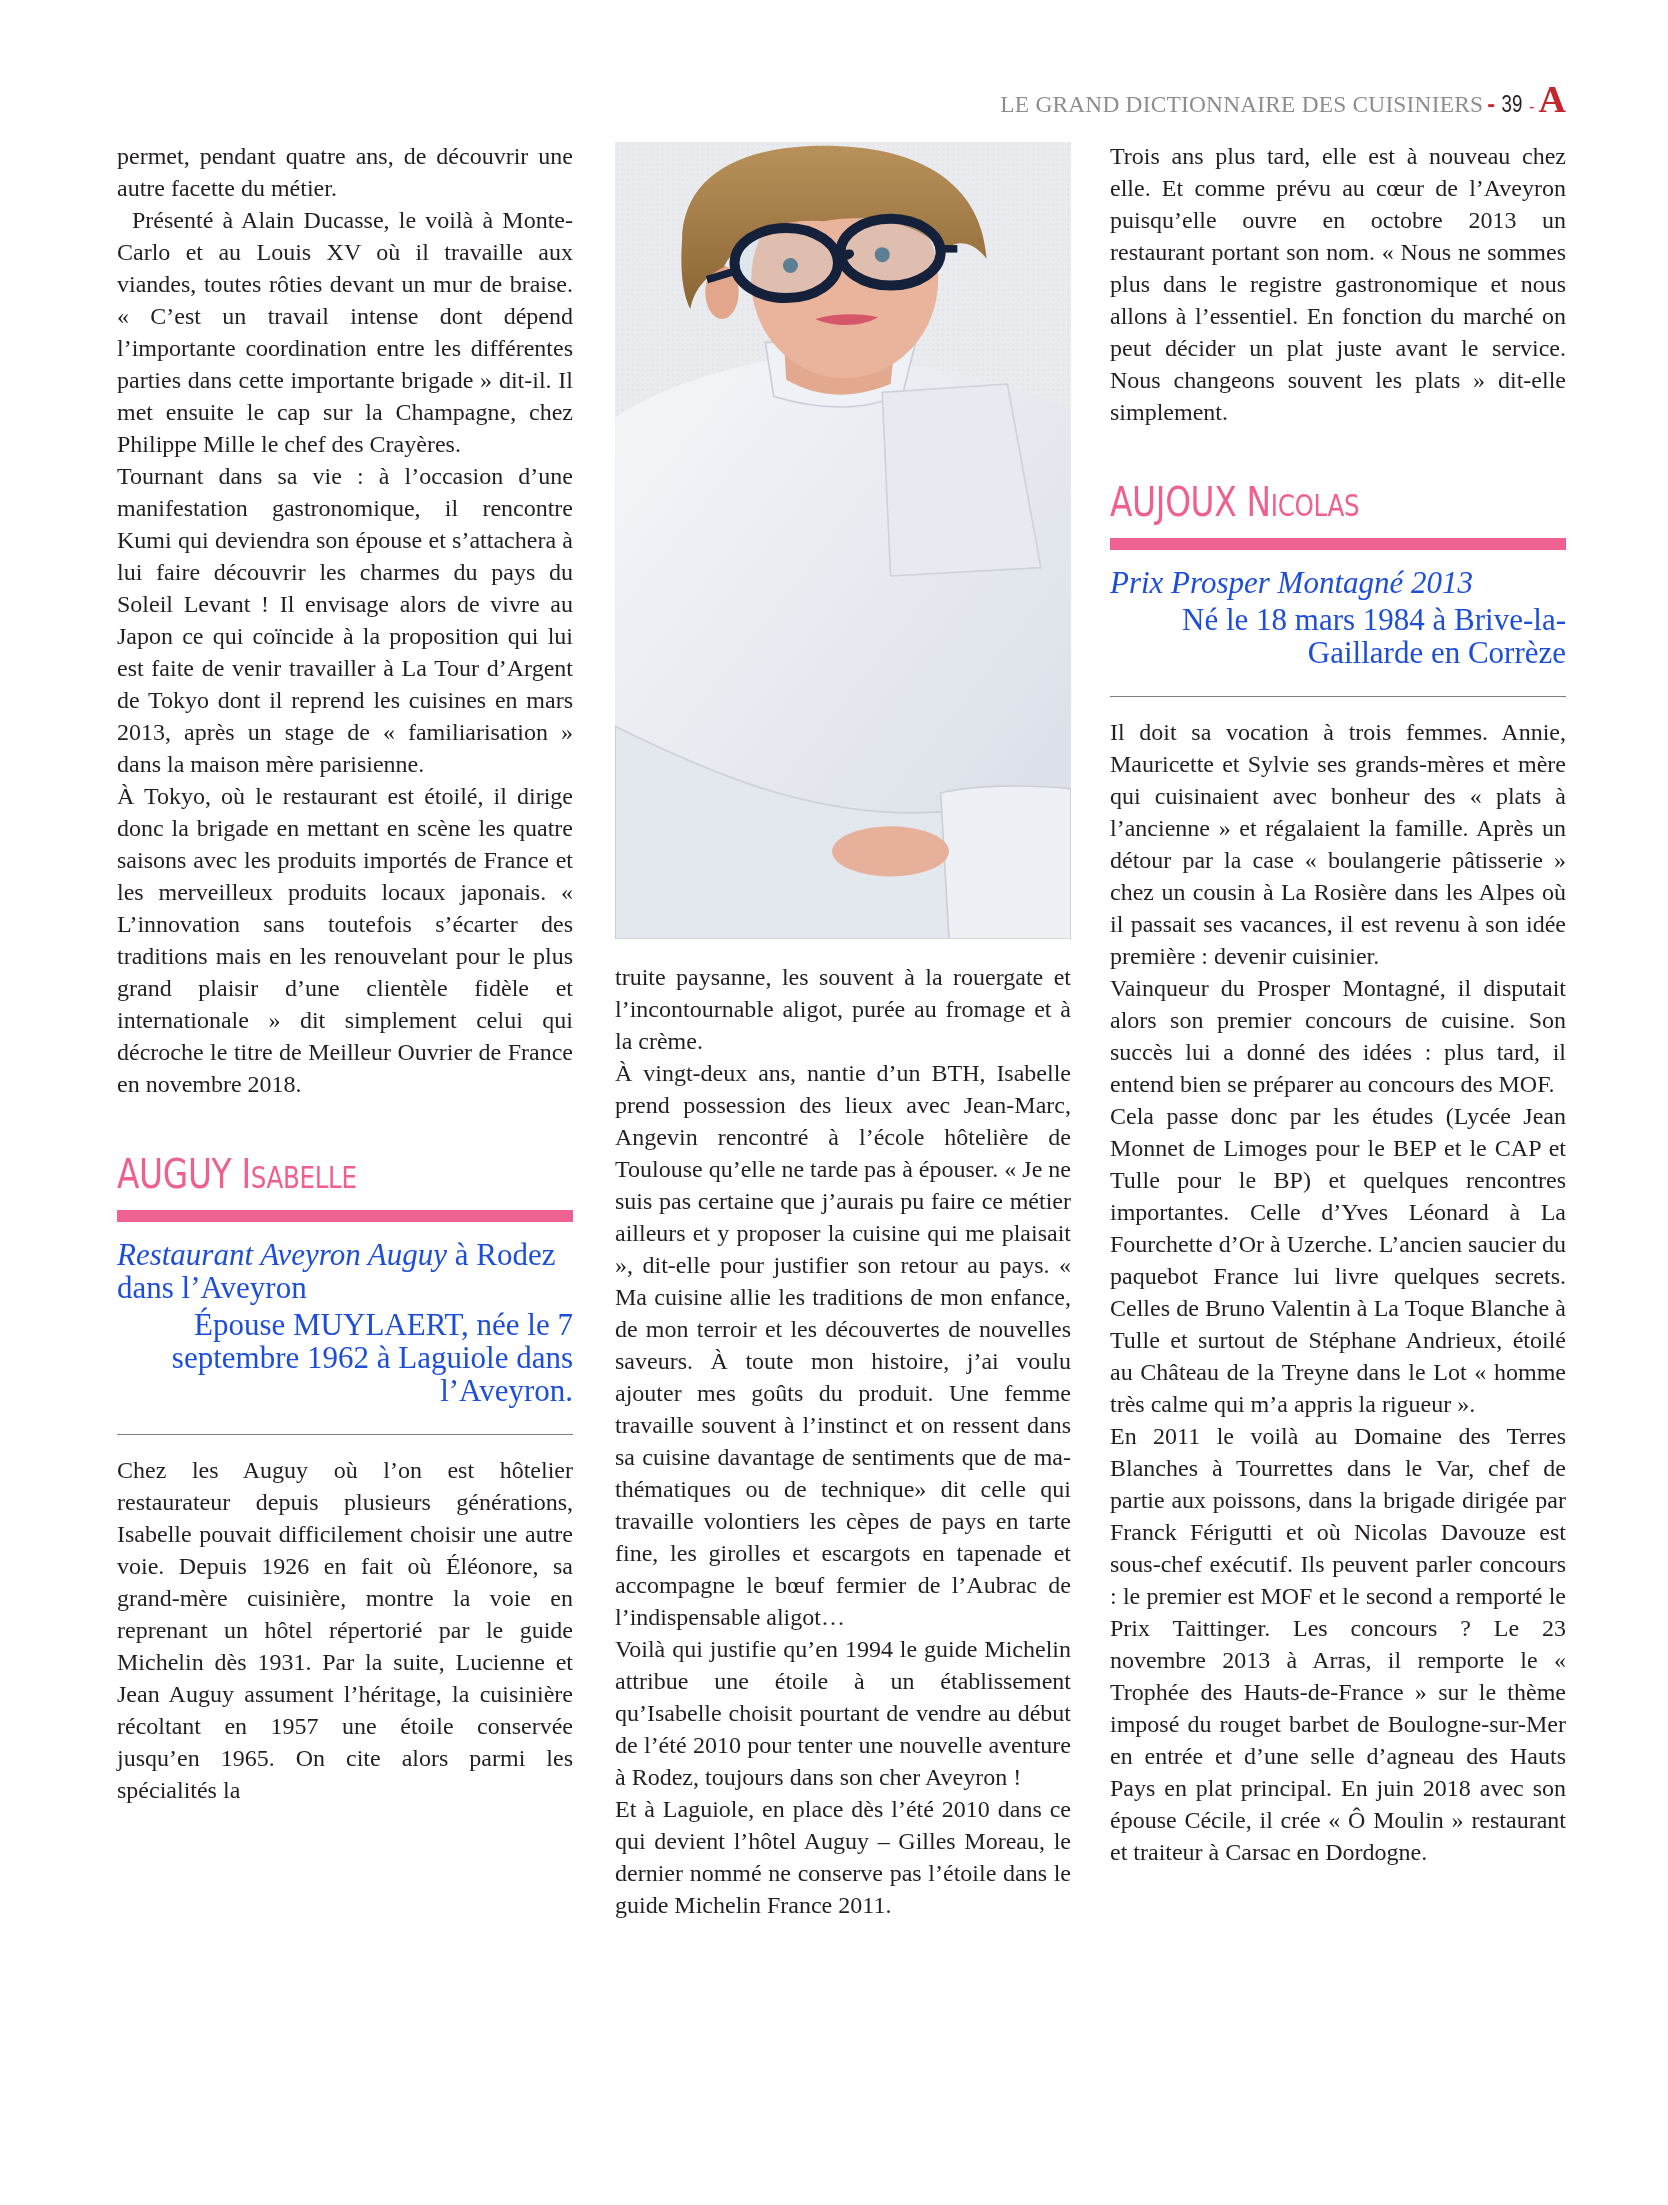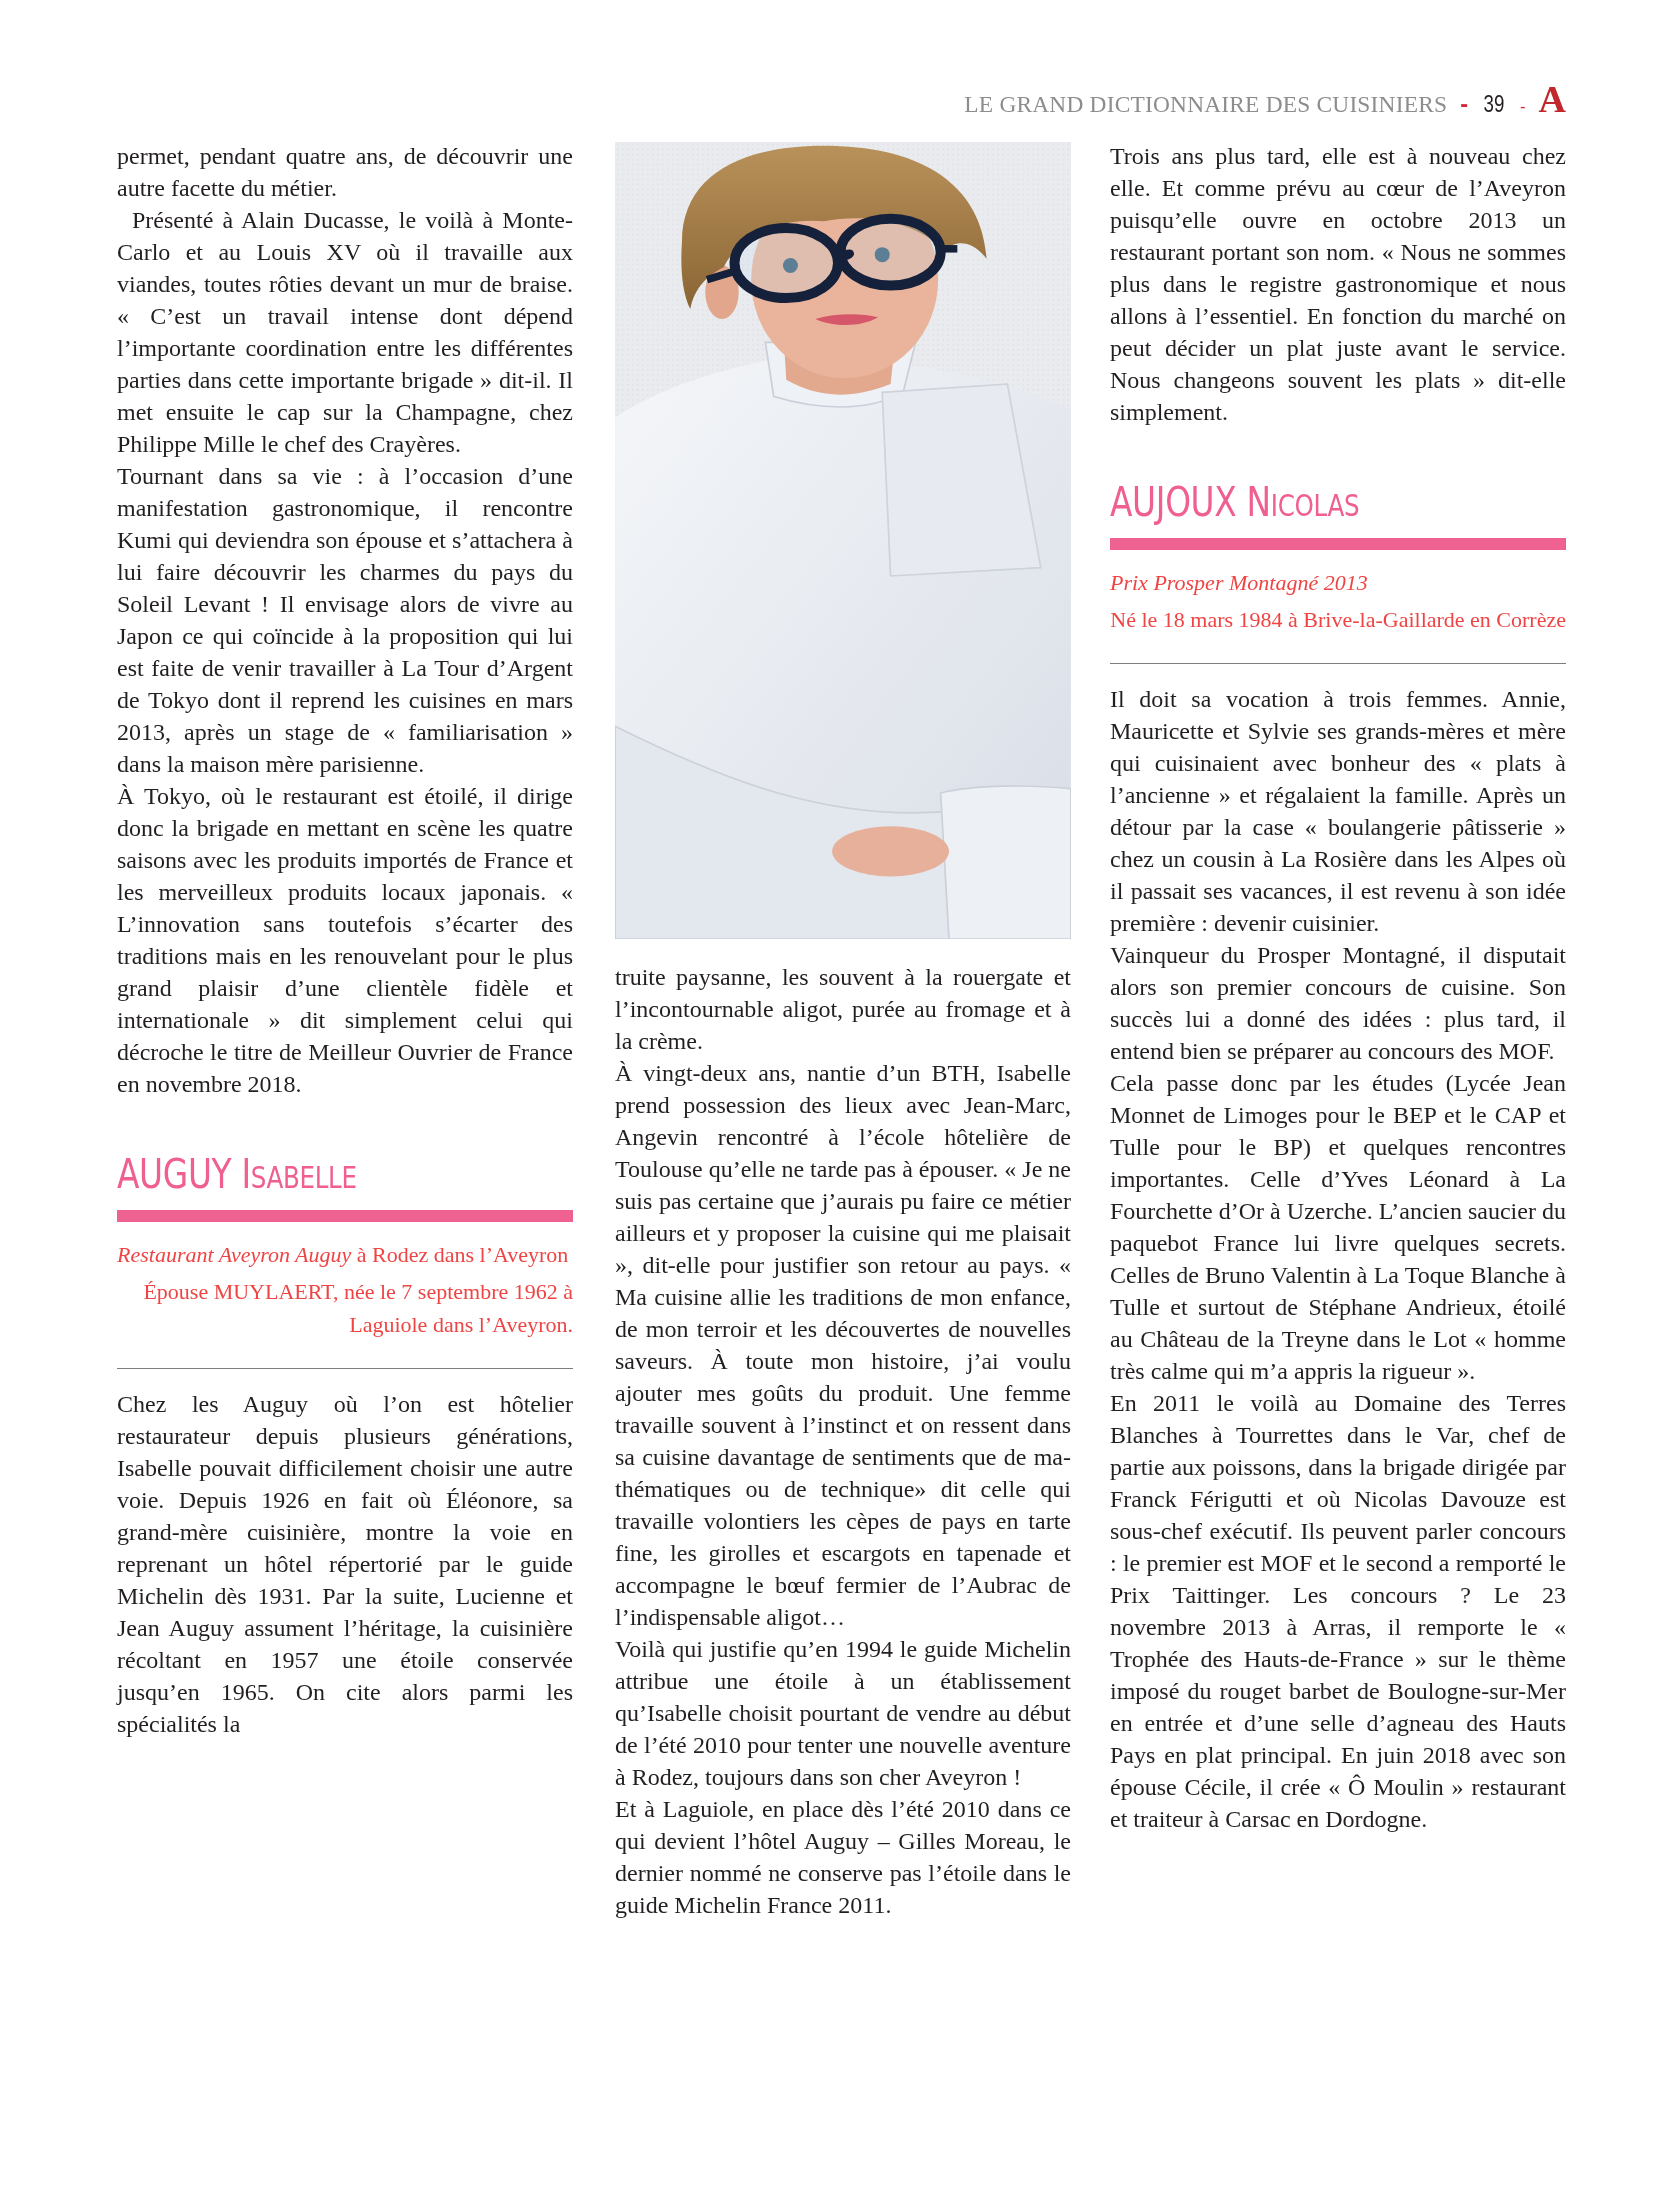--- a/index.html
+++ b/index.html
@@ -1,21 +1,21 @@
 <!DOCTYPE html>
 <html style="font-size:13.4px"><head>
 <meta charset="utf-8">
 <style>
   * { box-sizing: border-box; margin: 0; padding: 0; }
   html, body { width: 1669px; height: 2205px; background: #ffffff; overflow: hidden; }
   body { position: relative; font-family: "Liberation Serif", "DejaVu Serif", serif; color: #231f20; }
 
   .running-head {
     position: absolute; top: 80px; right: 103px;
-    display: flex; align-items: baseline; gap: 13px;
+    display: flex; align-items: baseline; gap: 4px;
   }
   .running-head .title {
     font-family: "Liberation Serif", serif; font-size: 23.4px; color: #8d8d8d; letter-spacing: 0.2px;
   }
   .running-head .dash { font-family: "Liberation Sans", sans-serif; font-size: 23.4px; color: #d3283a; font-weight: bold; }
   .running-head .num { font-family: "Liberation Sans", sans-serif; font-size: 23.4px; color: #231f20; transform: scaleX(0.8); display: inline-block; }
   .running-head .dash2 { font-family: "Liberation Sans", sans-serif; font-size: 16.7px; color: #d3283a; }
   .running-head .letter { font-family: "Liberation Serif", serif; font-size: 38px; font-weight: bold; color: #c1272d; line-height: 1; }
 
   .col { position: absolute; width: 456px; }
@@ -35,21 +35,21 @@
 
   .entry-head { margin-top: 52px; }
   .entry-name {
     font-family: "DejaVu Sans", "Liberation Sans", sans-serif; color: #ef5f8f;
     font-size: 40px; line-height: 45px; letter-spacing: -0.4px;
     transform: scaleX(0.82); transform-origin: left center; white-space: nowrap;
   }
   .entry-name .sc { font-size: 30px; }
   .pink-rule { height: 11.7px; background: #ef6190; margin-top: 10px; }
   .entry-sub {
-    margin-top: 16.7px; color: #ef4444; font-size: 22px; line-height: 33px;
+    margin-top: 16.7px; color: #1d4ed8; font-size: 31px; line-height: 33px;
   }
   .entry-sub em { font-style: italic; }
   .entry-sub + .entry-sub { margin-top: 3.3px; text-align: right; }
   .grey-rule { height: 1.7px; background: #7d7d7d; margin-top: 27px; margin-bottom: 18.4px; }
 </style>
 </head>
 <body>
 
 <div class="running-head">
   <span class="title">LE GRAND DICTIONNAIRE DES CUISINIERS</span>

